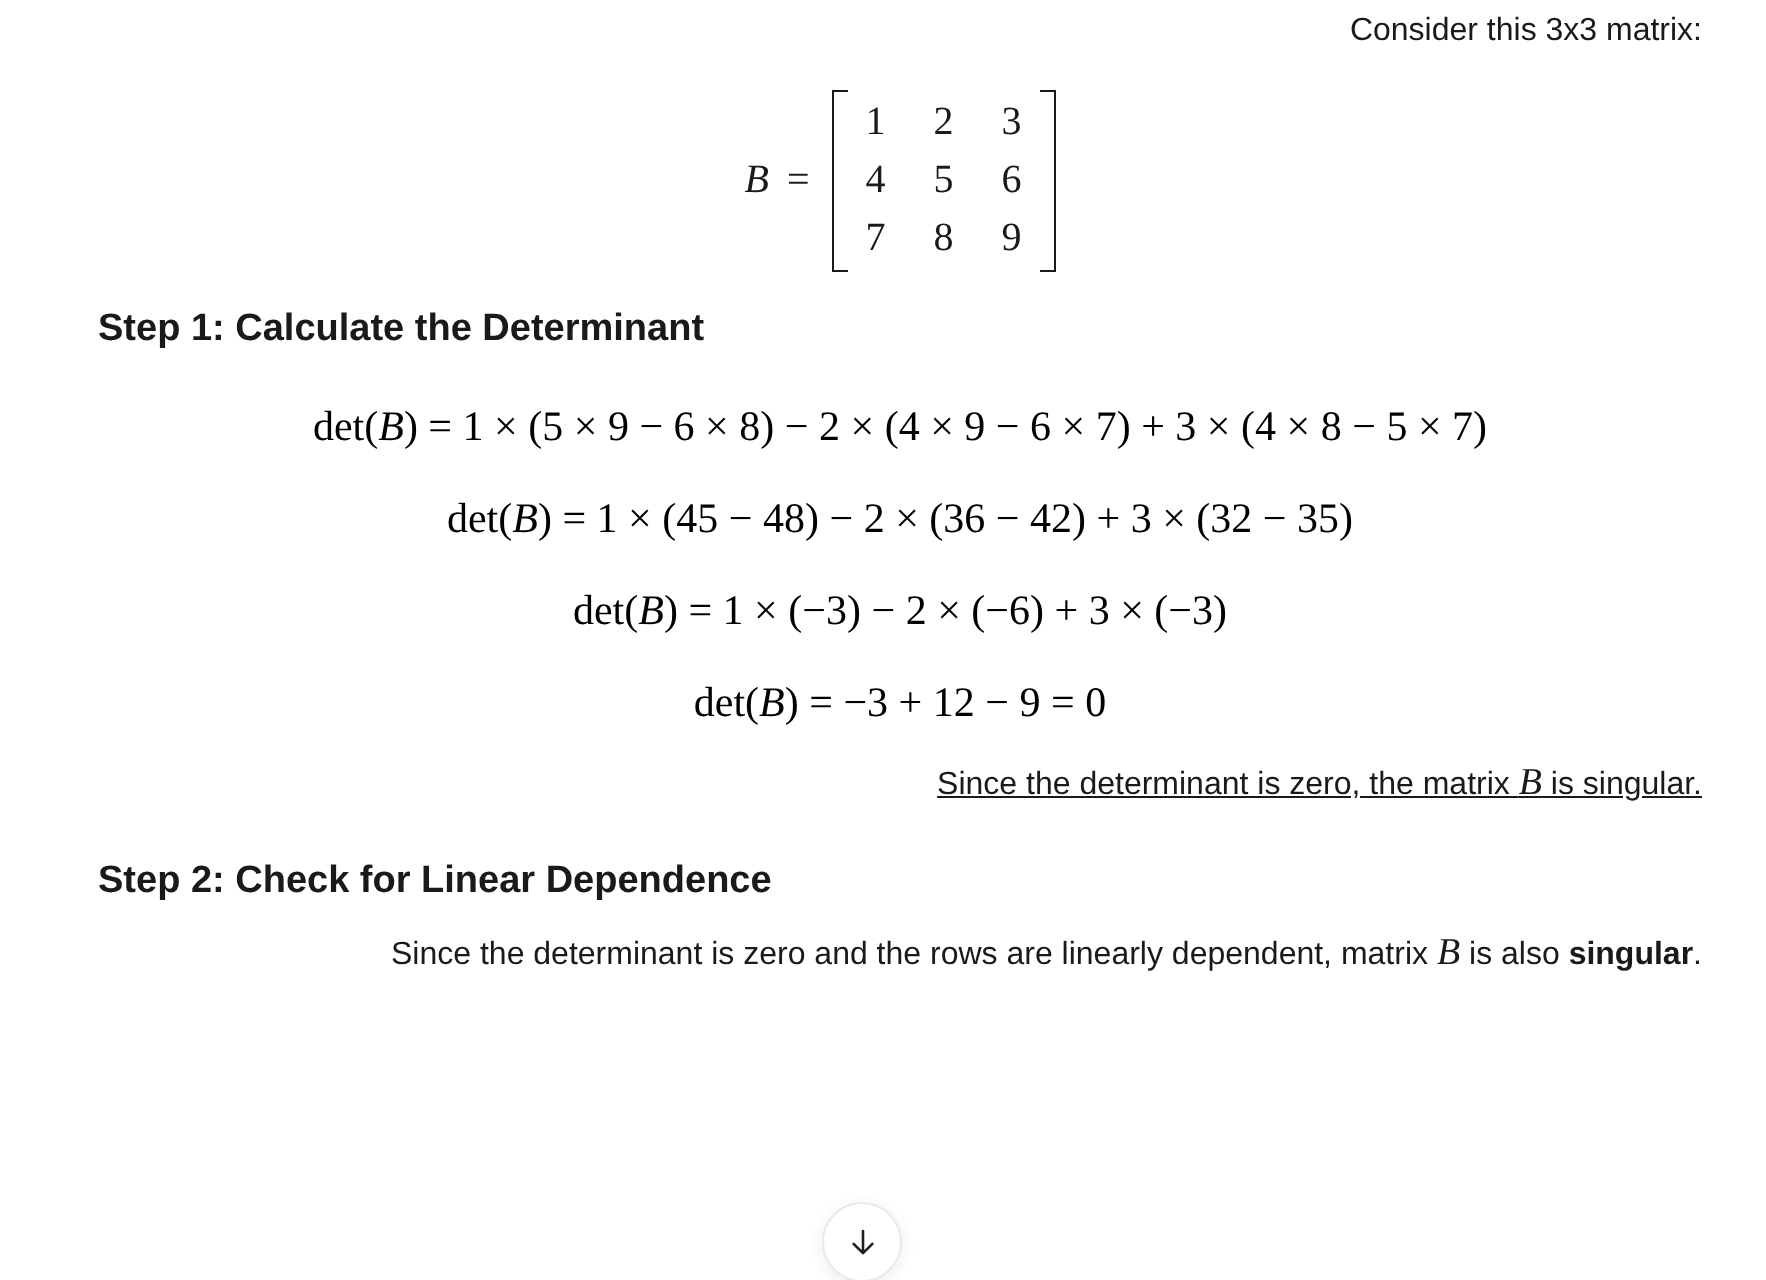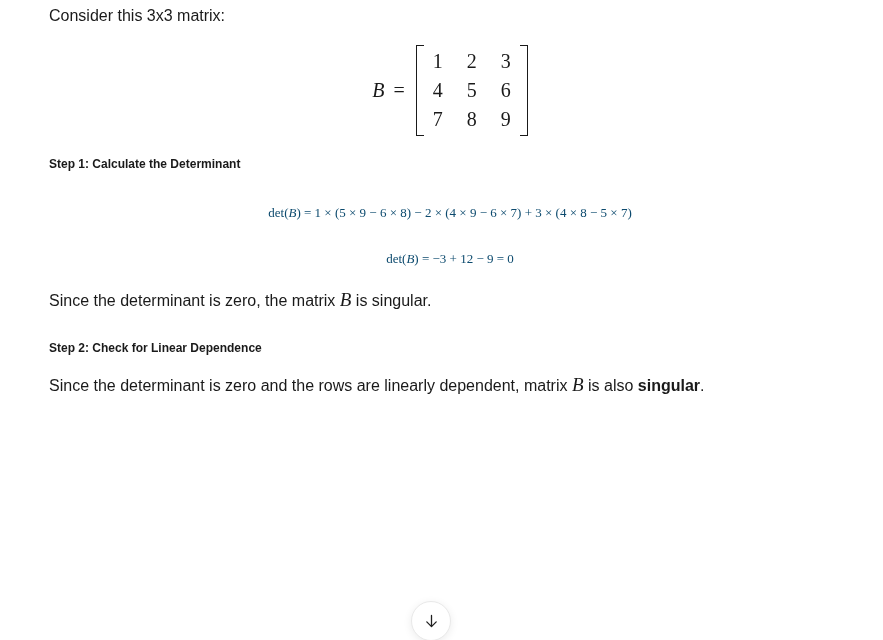--- a/index.html
+++ b/index.html
@@ -13,24 +13,24 @@
     color: #1a1a1a;
   }
   .content {
     box-sizing: border-box;
     width: 802px;
     margin-left: 49px;
     padding-top: 5px;
     font-size: 16px;
     line-height: 22px;
   }
-  p { margin: 0; }
+  p { margin: 0; text-align: right; }
   .p-intro   { margin-bottom: 18px; }
   h3.step-heading {
-    font-size: 12px;
+    font-size: 19px;
     line-height: 21px;
     font-weight: 700;
     margin: 0 0 16px 0;
     color: #1a1a1a;
   }
   .p-lead { margin-bottom: 0; }
 
   
   .mrm {
     font-family: "Liberation Serif", "DejaVu Serif", serif;
@@ -78,28 +78,28 @@
     row-gap: 2px;
     padding: 3px 9px;
     text-align: center;
   }
 
   
   .equations { margin: 23px 0 5px 0; }
   .math-line {
     text-align: center;
     font-family: "Liberation Serif", "DejaVu Serif", serif;
-    font-size: 13px;
+    font-size: 21px;
     line-height: 30px;
     margin-bottom: 16px;
-    color: #0c4a6e;
+    color: #000000;
   }
   .math-line:last-child { margin-bottom: 16px; }
 
-  .p-since  { margin-bottom: 26px; }
+  .p-since  { margin-bottom: 26px; text-decoration: underline; }
   .p-notice { margin-bottom: 19px; }
 
   ul.deplist {
     list-style: none;
     margin: 0 0 31px 0;
     padding: 0;
   }
   ul.deplist li {
     position: relative;
     padding-left: 39px;
@@ -162,20 +162,22 @@
         <span class="bkt bkt-r"></span>
       </span>
     </span>
   </div>
 
   <h3 class="step-heading">Step 1: Calculate the Determinant</h3>
 
 
   <div class="equations">
     <div class="math-line"><span class="mrm">det(</span><span class="mvar">B</span><span class="mrm">) = 1 × (5 × 9 − 6 × 8) − 2 × (4 × 9 − 6 × 7) + 3 × (4 × 8 − 5 × 7)</span></div>
+    <div class="math-line"><span class="mrm">det(</span><span class="mvar">B</span><span class="mrm">) = 1 × (45 − 48) − 2 × (36 − 42) + 3 × (32 − 35)</span></div>
+    <div class="math-line"><span class="mrm">det(</span><span class="mvar">B</span><span class="mrm">) = 1 × (−3) − 2 × (−6) + 3 × (−3)</span></div>
     <div class="math-line"><span class="mrm">det(</span><span class="mvar">B</span><span class="mrm">) = −3 + 12 − 9 = 0</span></div>
   </div>
 
   <p class="p-since"><span>Since the determinant is zero, the matrix </span><span class="mvar inline-math">B</span><span> is singular.</span></p>
 
   <h3 class="step-heading">Step 2: Check for Linear Dependence</h3>
 
 
 
   <p class="p-final"><span>Since the determinant is zero and the rows are linearly dependent, matrix </span><span class="mvar inline-math">B</span><span> is also </span><span class="bold">singular</span><span>.</span></p>

